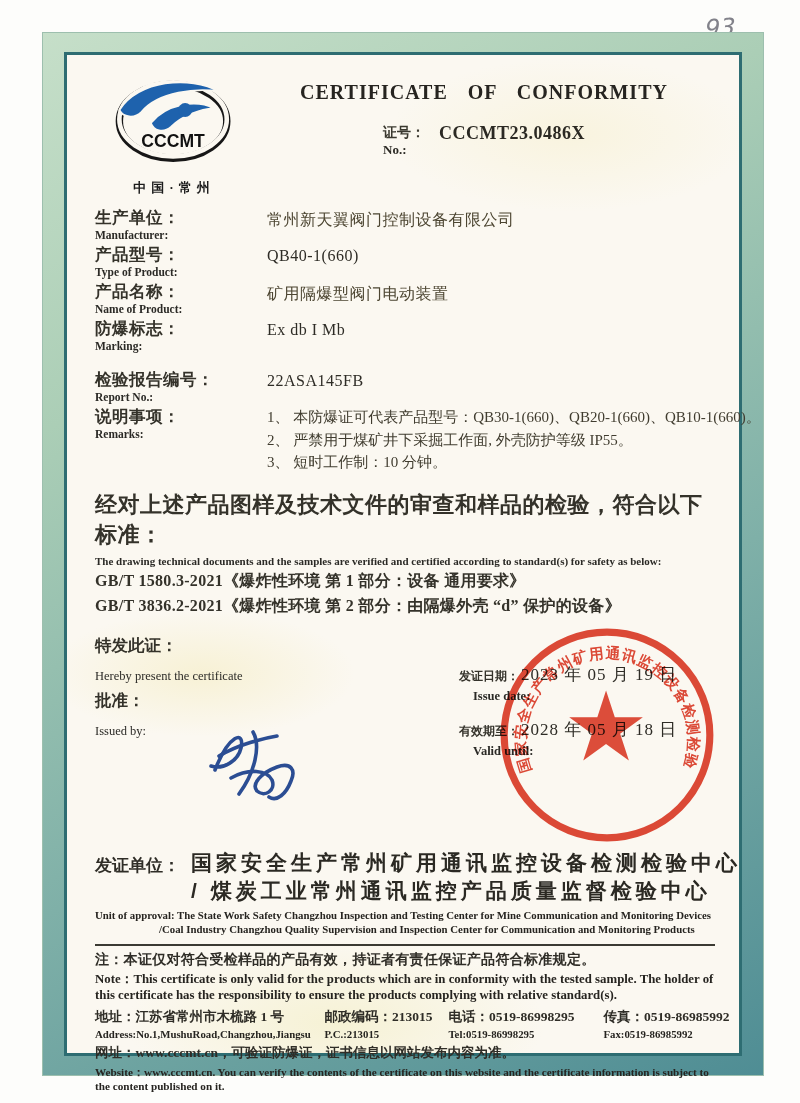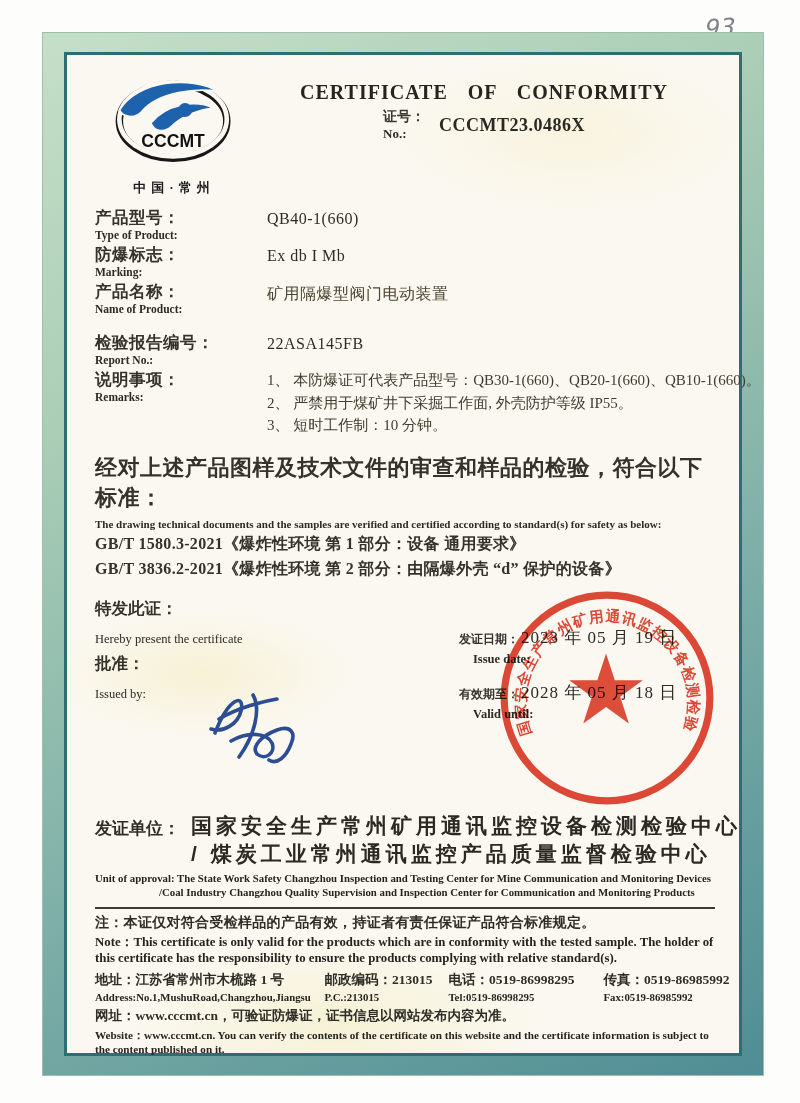--- a/index.html
+++ b/index.html
@@ -15,21 +15,21 @@
      padding:14px 24px 10px 28px;position:relative;}
   
   .header{display:flex;align-items:flex-start;}
   .logo{width:158px;text-align:center;flex:0 0 158px;padding-top:4px;}
   .logo-sub{font-size:13px;font-weight:bold;letter-spacing:5px;color:#1c1c1c;margin-top:2px;font-family:"Liberation Serif",serif;}
   .title-wrap{flex:1;text-align:center;padding-top:6px;}
   .title{font-size:44px;letter-spacing:0.5em;margin-left:0.3em;color:#201e1b;font-weight:500;white-space:nowrap;}
   .subtitle{font-size:20px;font-weight:bold;word-spacing:14px;letter-spacing:1px;color:#262420;margin-top:6px;font-family:"Liberation Serif",serif;}
   .certno-row{display:flex;justify-content:center;align-items:center;margin-top:4px;gap:14px;}
   .certno-labels{text-align:left;}
-  .certno-zh{font-size:14px;font-weight:bold;color:#3a382f;}
+  .certno-zh{font-size:14px;font-weight:bold;color:#3a382f;margin-top:16px;}
   .certno-en{font-size:13px;font-weight:bold;color:#2c2a25;}
   .certno-value{font-size:18px;font-weight:bold;color:#2b2923;letter-spacing:.5px;}
   
   .fields{margin-top:10px;}
   .field-row{display:flex;margin-bottom:3px;}
   .f-label{flex:0 0 156px;}
   .f-zh{font-size:16.5px;font-weight:bold;color:#34322a;font-family:"Liberation Sans","DejaVu Sans",sans-serif;letter-spacing:.5px;}
   .f-en{font-size:11.5px;font-weight:bold;color:#2b2a26;margin-top:0px;font-family:"Liberation Serif",serif;}
   .f-value{flex:1;font-size:16px;color:#4c4531;padding-left:16px;padding-top:3px;letter-spacing:.5px;}
   .f-value.latin{color:#2e2c26;}
@@ -100,38 +100,45 @@
               <div class="certno-en">No.:</div>
             </div>
             <div class="certno-value">CCCMT23.0486X</div>
           </div>
         </div>
       </div>
 
       <div class="fields">
         <div class="field-row">
           <div class="f-label">
+              <div class="f-zh">生产单位：</div>
+              <div class="f-en">Manufacturer:</div>
+            </div>
+          <div class="f-value">常州新天翼阀门控制设备有限公司</div>
+        </div>
+        <div class="field-row">
+          <div class="f-label">
               <div class="f-zh">产品型号：</div>
               <div class="f-en">Type of Product:</div>
             </div>
           <div class="f-value latin">QB40-1(660)</div>
         </div>
         <div class="field-row">
           <div class="f-label">
+              <div class="f-zh">产品名称：</div>
+              <div class="f-en">Name of Product:</div>
+            </div>
+          <div class="f-value">矿用隔爆型阀门电动装置</div>
+        </div>
+        <div class="field-row">
+          <div class="f-label">
               <div class="f-zh">防爆标志：</div>
               <div class="f-en">Marking:</div>
             </div>
           <div class="f-value latin">Ex db I Mb</div>
-        </div>
-        <div class="field-row">
-          <div class="f-label">
-              <div class="f-zh">产品名称：</div>
-              <div class="f-en">Name of Product:</div>
-            </div>
-          <div class="f-value">矿用隔爆型阀门电动装置</div>
         </div>
 
         <div class="gap-md"></div>
 
         <div class="field-row">
           <div class="f-label">
               <div class="f-zh">检验报告编号：</div>
               <div class="f-en">Report No.:</div>
             </div>
           <div class="f-value latin">22ASA145FB</div>

